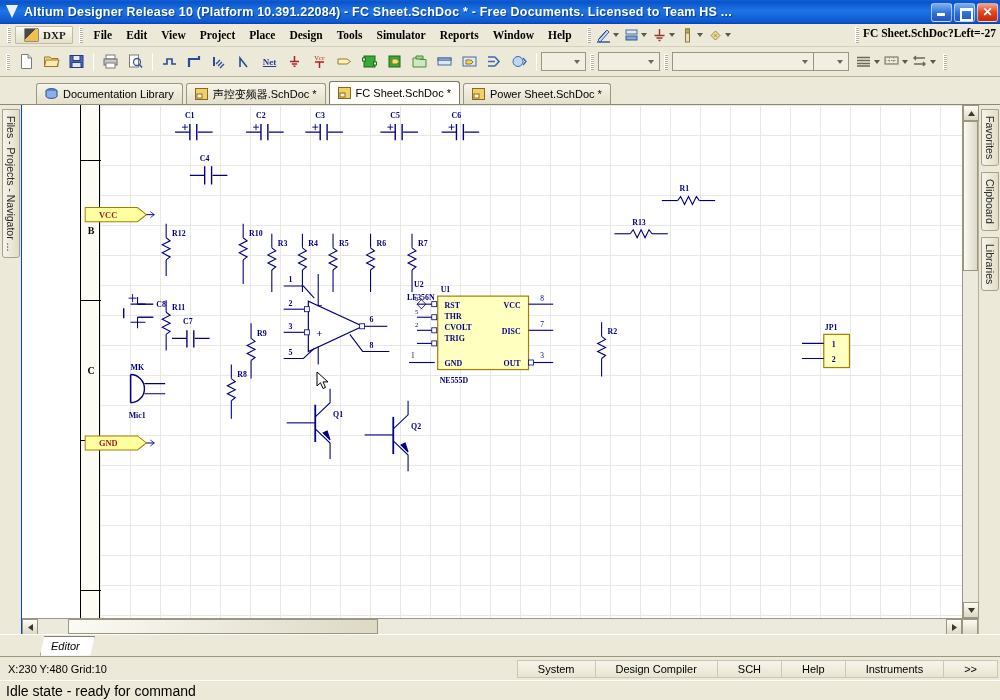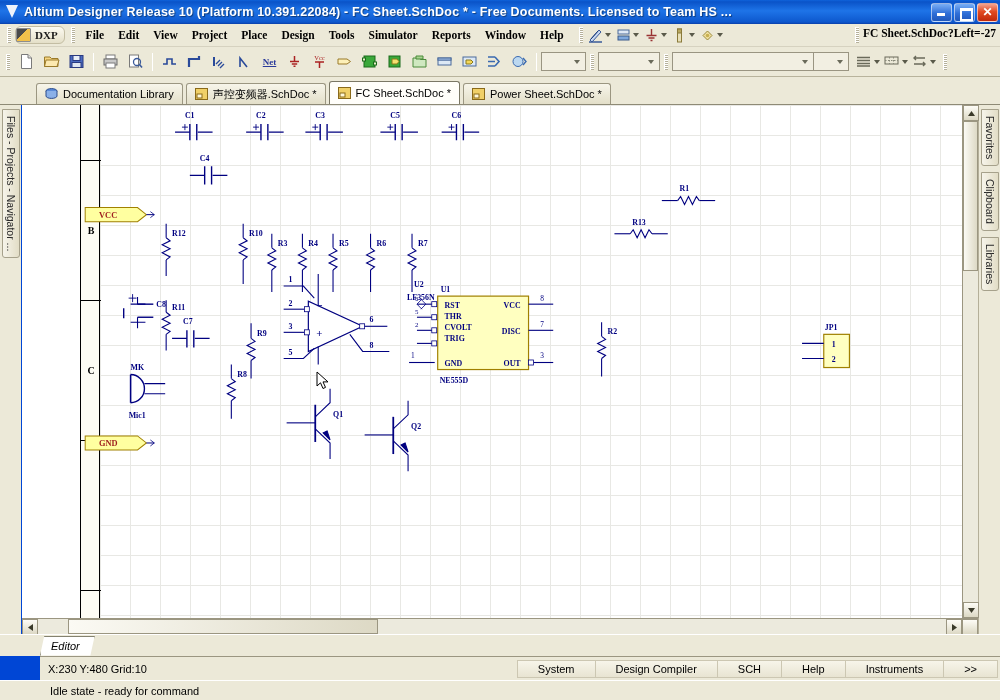--- a/index.html
+++ b/index.html
@@ -59,23 +59,23 @@
   
   .menubar {
     height:23px; background:#ece9d8;
     display:flex;align-items:center; flex:none;
     border-bottom:1px solid #d6d2c0;
     padding-left:3px;
   }
   .grip { width:4px;height:16px;margin:0 4px;
     background:repeating-linear-gradient(to bottom,#fff 0 1px,#b5b09a 1px 2px);
     border-left:1px solid #fff; flex:none;}
-  .dxp-btn{display:flex;align-items:center;gap:4px;padding:1px 6px 1px 0;
+  .dxp-btn{display:flex;align-items:center;gap:4px;padding:1px 6px 1px 8px;
     background:linear-gradient(to bottom,#fdfbf2,#e4dfc8);
-    border:1px solid #c3bda3;border-radius:6px;margin-right:2px;}
+    border:1px solid #c3bda3;border-radius:1px;margin-right:2px;}
   .dxp-icon{width:15px;height:14px;background:linear-gradient(135deg,#4a4a4a 40%,#f2c14b 41%);
     border:1px solid #8d8d8d;border-radius:1px;}
   .dxp-label{font-size:11px;color:#1a1a1a;font-weight:bold;font-family:"Liberation Serif",serif;}
   .menu-item{padding:3px 7px;font-size:11.5px;color:#000;white-space:nowrap;
     font-family:"Liberation Serif",serif;font-weight:bold;}
   .menu-tools{display:flex;align-items:center;margin-left:4px;}
   .mt{display:flex;align-items:center;margin-right:2px;}
   .mt-ico{width:17px;height:17px;position:relative;}
   .mt-arrow{width:9px;height:16px;display:flex;align-items:center;justify-content:center;}
   .mt-arrow:after{content:"";border-left:3px solid transparent;border-right:3px solid transparent;border-top:4px solid #5a5a4a;}
@@ -141,29 +141,29 @@
   
   .editorbar{height:22px;background:#ece9d8;display:flex;align-items:center;
     flex:none;border-top:1px solid #fff;position:relative;font-style:italic;}
   .editor-tab{margin-left:40px;height:20px;display:flex;align-items:center;
     padding:0 14px 0 10px;background:#fff;border:1px solid #848270;
     border-bottom:none;font-size:11px;
     clip-path:polygon(8% 0,100% 0,92% 100%,0 100%);}
   .mask-btns{margin-left:auto;display:flex;align-items:center;gap:0;padding-right:4px;}
   .mb{padding:2px 6px;font-size:11px;color:#1a1a1a;border:1px solid transparent;}
   .statusbar{height:24px;background:#ece9d8;display:flex;align-items:center;
-    flex:none;border-top:1px solid #9b9681;padding:0 2px;margin-left:40px;}
+    flex:none;border-top:1px solid #9b9681;padding:0 2px;}
   .coords{font-size:11px;color:#000;padding-left:6px;font-family:"Liberation Sans",sans-serif;}
   .panelbtns{margin-left:auto;display:flex;align-items:center;}
   .pbtn{padding:2px 20px;font-size:11px;color:#000;
     border:1px solid #ccc7b2;background:linear-gradient(to bottom,#f7f5ea,#e8e4d2);
     margin-left:-1px;}
   .msgbar{height:20px;background:#ece9d8;display:flex;align-items:center;
     flex:none;border-top:1px solid #fff;padding-left:6px;}
-  .msgtext{font-size:11px;color:#000;margin-left:44px;}
+  .msgtext{font-size:14px;color:#000;}
   svg{display:block;}
 </style>
 </head>
 <body>
 
 <div class="app">
 
   <div class="titlebar">
     <div class="title-icon"></div>
     <div class="title-text">Altium Designer Release 10 (Platform 10.391.22084) - FC Sheet.SchDoc * - Free Documents. Licensed to Team HS ...</div>

